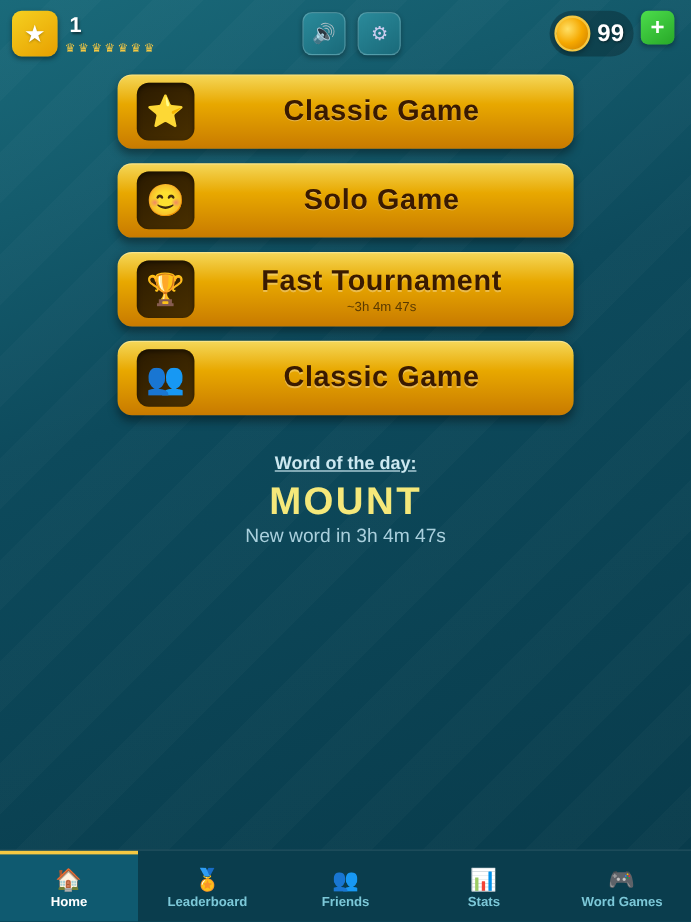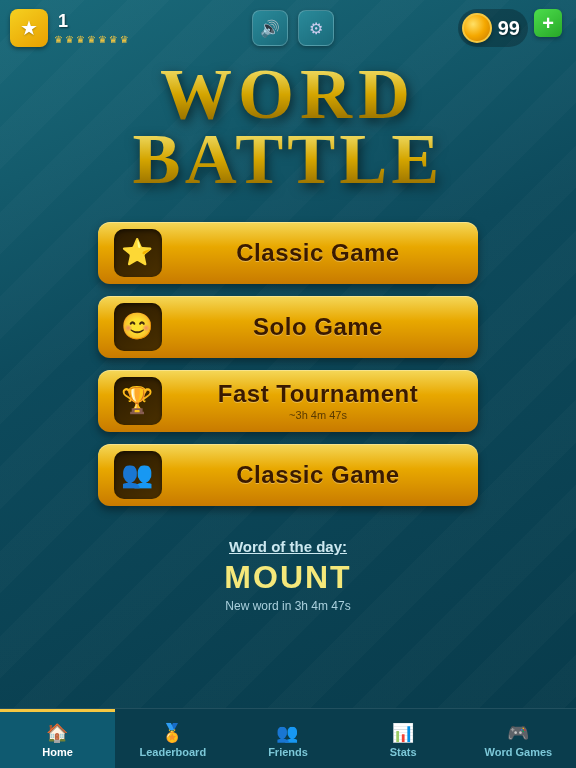--- a/index.html
+++ b/index.html
@@ -275,21 +275,21 @@
     }
 
     .wod-word {
       font-size: 32px;
       font-weight: 900;
       color: #f5e87a;
       letter-spacing: 2px;
     }
 
     .wod-timer {
-      font-size: 12px;
+      font-size: 16px;
       color: #aad0dd;
       margin-top: 3px;
     }
 
     
     .bottom-nav {
       position: absolute;
       bottom: 0;
       left: 0;
       right: 0;
@@ -362,26 +362,20 @@
     <div class="coins-display">
       <div class="coin-icon"></div>
       <span class="coin-count">99</span>
     </div>
     <div class="add-btn">+</div>
   </div>
 </div>
 
 <div class="main-content">
 
-  <div class="logo-container">
-    <div class="logo-title">
-      <span class="logo-word">Word</span>
-      <span class="logo-battle">Battle</span>
-    </div>
-  </div>
 
   <div class="menu-buttons">
 
     <button class="menu-btn">
       <div class="btn-icon-box">⭐</div>
       <div class="btn-content">
         <span class="btn-label">Classic Game</span>
       </div>
     </button>
 

